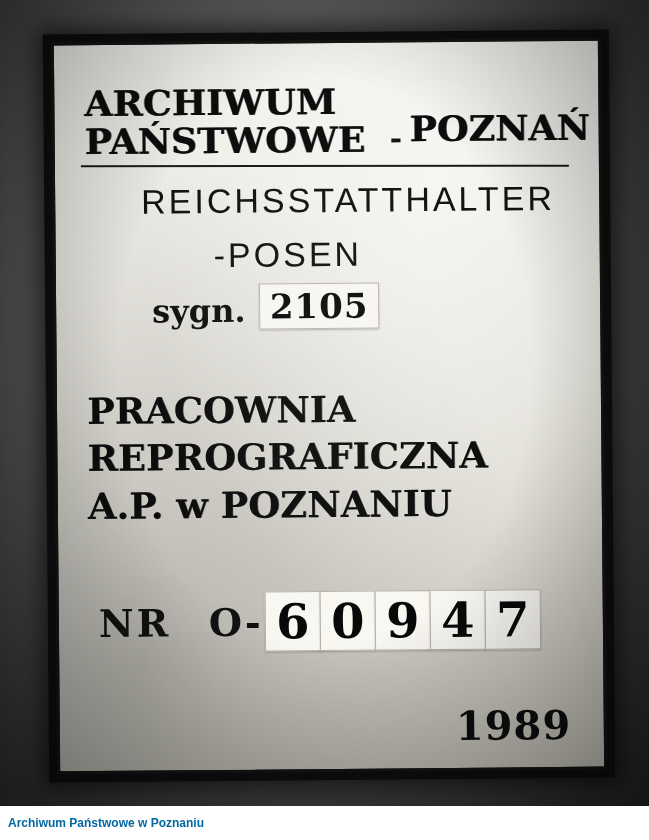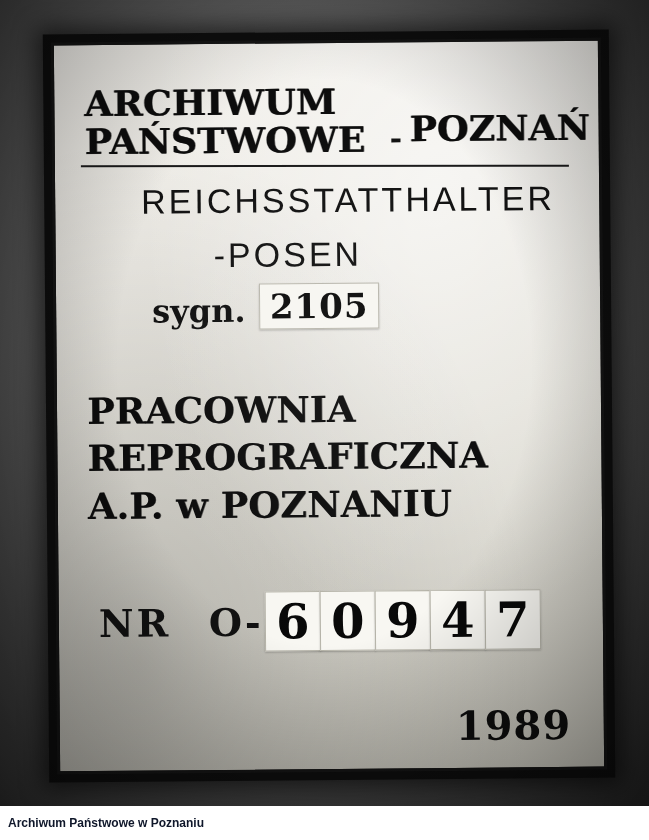--- a/index.html
+++ b/index.html
@@ -222,21 +222,21 @@
     height: 34px;
     background: #ffffff;
     display: flex;
     align-items: center;
   }
   .caption-text {
     padding-left: 8px;
     font-family: "Liberation Sans", sans-serif;
     font-size: 12px;
     font-weight: 700;
-    color: #0f172a;
+    color: #0369a1;
   }
 </style>
 </head>
 <body>
 
 <div class="viewer">
 
   <div class="photo">
 
     <div class="board-frame">

